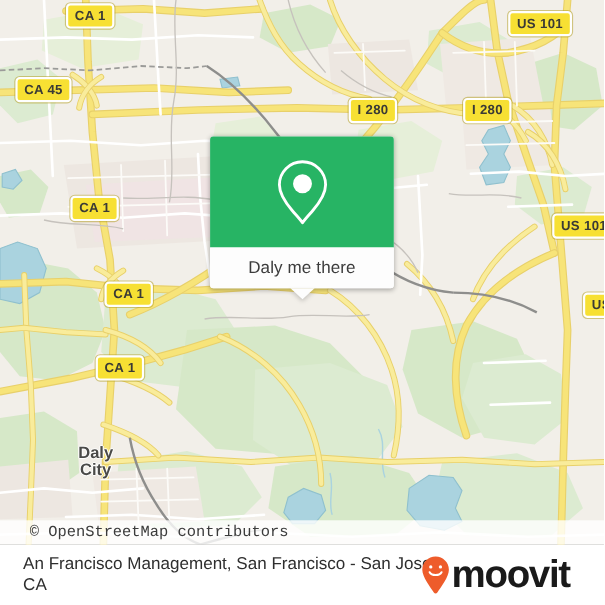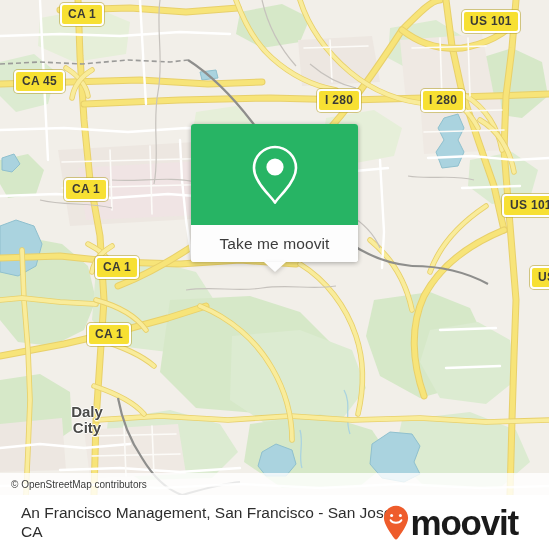--- a/index.html
+++ b/index.html
@@ -122,23 +122,23 @@
     left: 0;
     top: 473px;
     width: 550px;
     height: 22px;
     background: rgba(255,255,255,.80);
     display: flex;
     align-items: center;
   }
   #attribution-text {
     color: #3B3B3B;
-    font-family: Liberation Sans, sans-serif;
-    font-size: 10px;
-    padding-left: 11px;
+    font-family: Liberation Mono, monospace;
+    font-size: 14px;
+    padding-left: 27px;
   }
 
   
   #footer {
     position: absolute;
     left: 0;
     top: 495px;
     width: 550px;
     height: 55px;
     background: #FFFFFF;
@@ -401,21 +401,21 @@
 City</div>
 
     <div id="popup">
       <div id="popup-green">
         <svg width="54" height="64" viewBox="0 0 54 64">
           <path d="M27 4 C15.4 4 6 13.4 6 25 C6 33.2 11.6 41.4 17.8 48.6 C21.4 52.8 25 56.4 27 59.6 C29 56.4 32.6 52.8 36.2 48.6 C42.4 41.4 48 33.2 48 25 C48 13.4 38.6 4 27 4 Z" fill="none" stroke="#FFFFFF" stroke-width="2.6" stroke-linejoin="round"></path>
           <circle cx="27" cy="24" r="8.6" fill="#FFFFFF"></circle>
         </svg>
       </div>
       <div id="popup-white">
-        <span id="popup-label">Take me moovit</span>
+        <span id="popup-label">Daly me there</span>
       </div>
       <div id="popup-tail"></div>
     </div>
 
     <div id="attribution">
       <span id="attribution-text">© OpenStreetMap contributors</span>
     </div>
   </div>
 
   <div id="footer">

